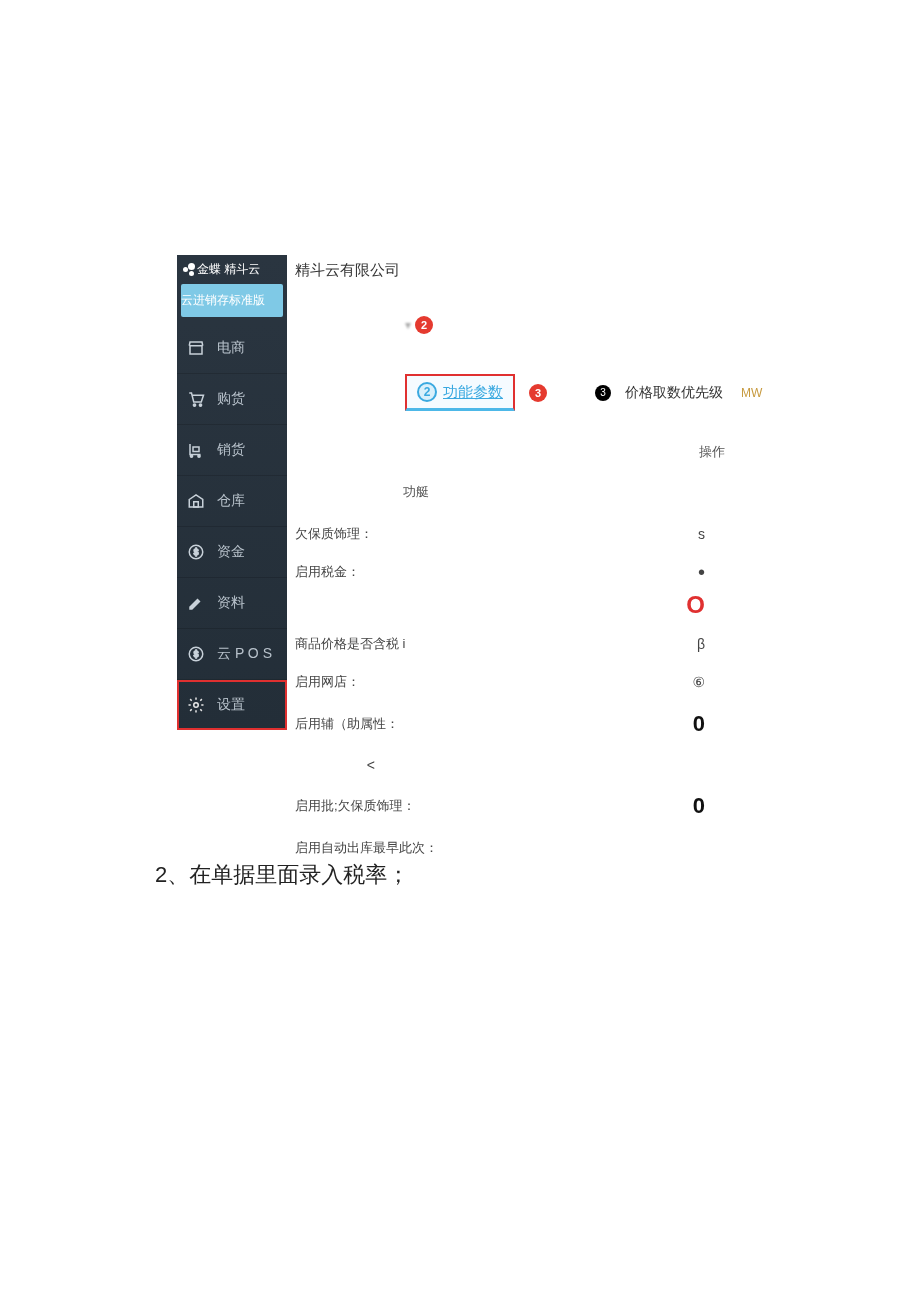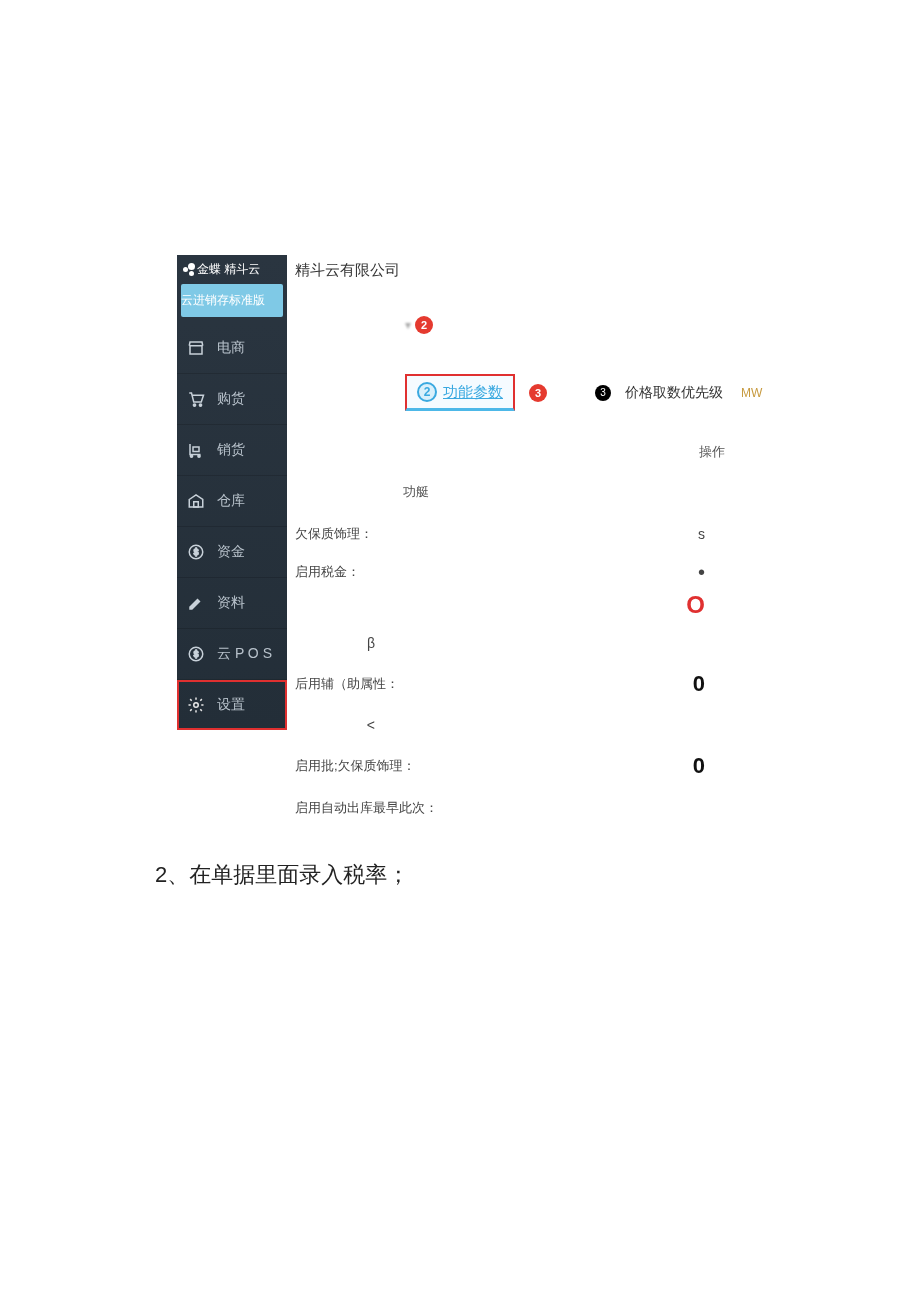--- a/index.html
+++ b/index.html
@@ -313,21 +313,26 @@
       </div>
       <div class="setting-row">
         <div class="setting-label">启用税金：</div>
         <div class="setting-val dot">•</div>
       </div>
       <div class="setting-row" style="padding:0 0 6px 0">
         <div class="setting-label"></div>
         <div class="setting-val red-o">O</div>
       </div>
       <div class="setting-row">
+        <div class="setting-label">商品价格是否含税 i</div>
         <div class="setting-val">β</div>
+      </div>
+      <div class="setting-row">
+        <div class="setting-label">启用网店：</div>
+        <div class="setting-val">⑥</div>
       </div>
       <div class="setting-row">
         <div class="setting-label">后用辅（助属性：</div>
         <div class="setting-val big">0</div>
       </div>
       <div class="setting-row">
         <div class="setting-val">&lt;</div>
       </div>
       <div class="setting-row">
         <div class="setting-label">启用批;欠保质饰理：</div>

